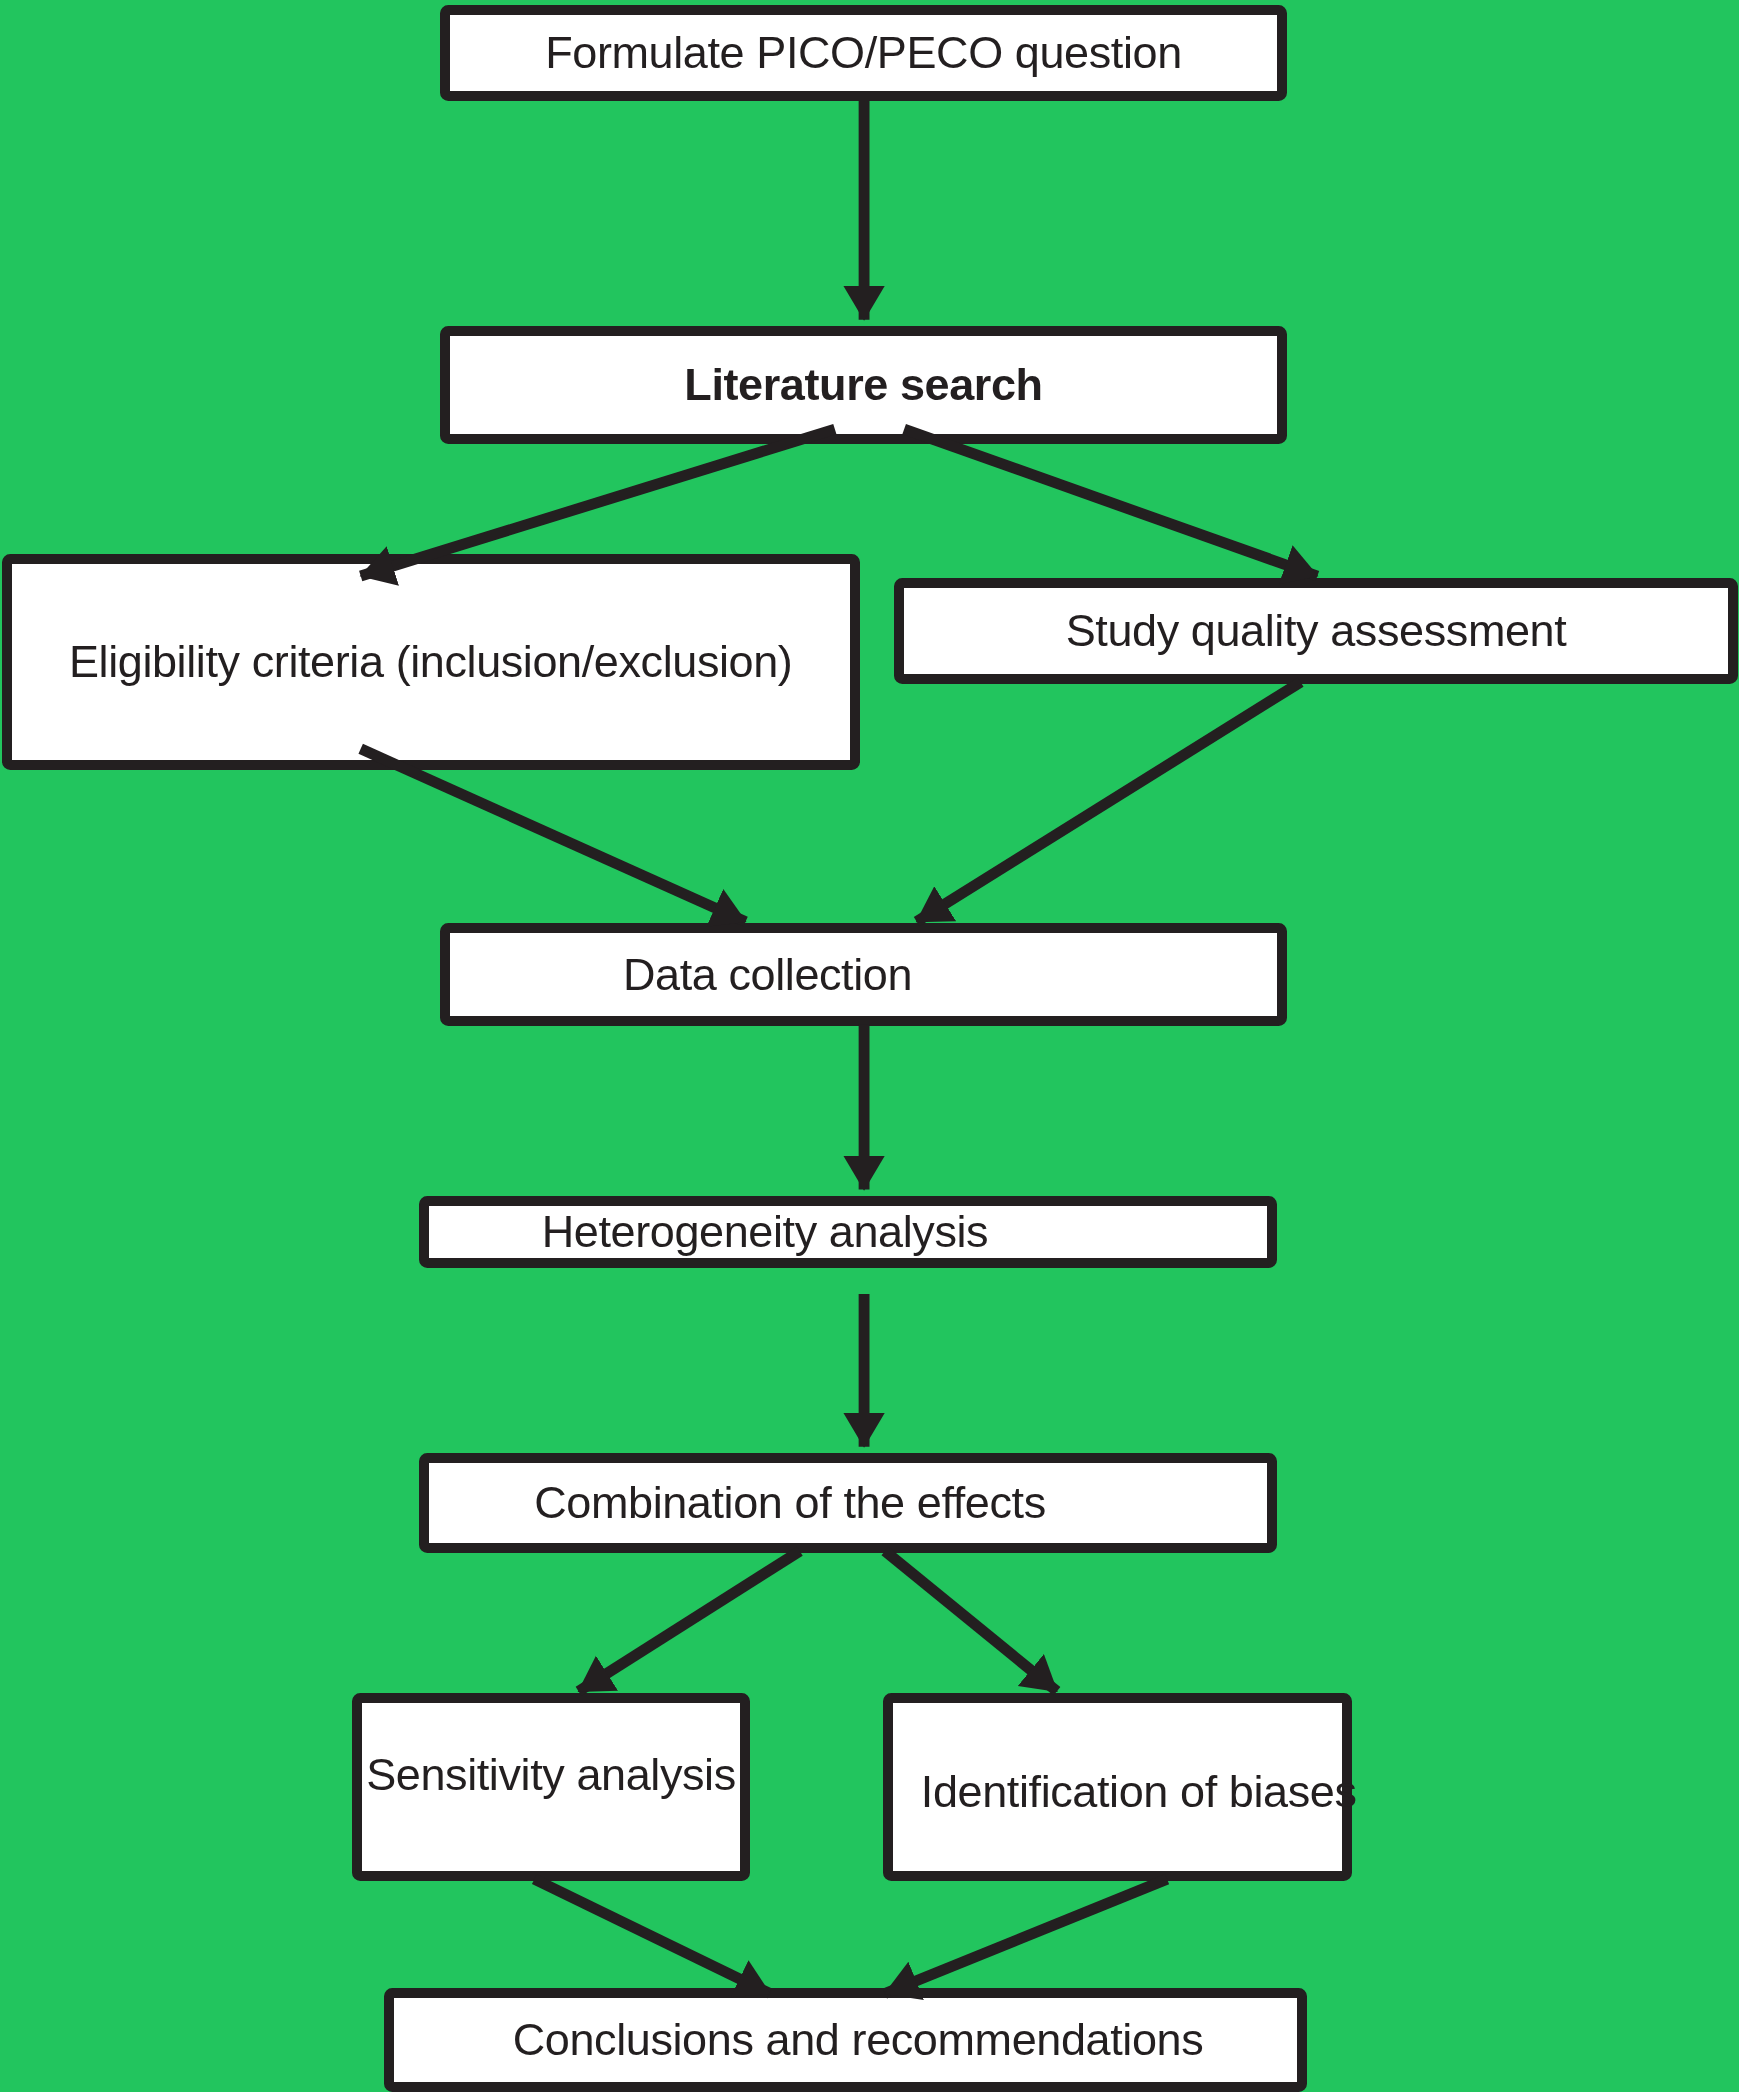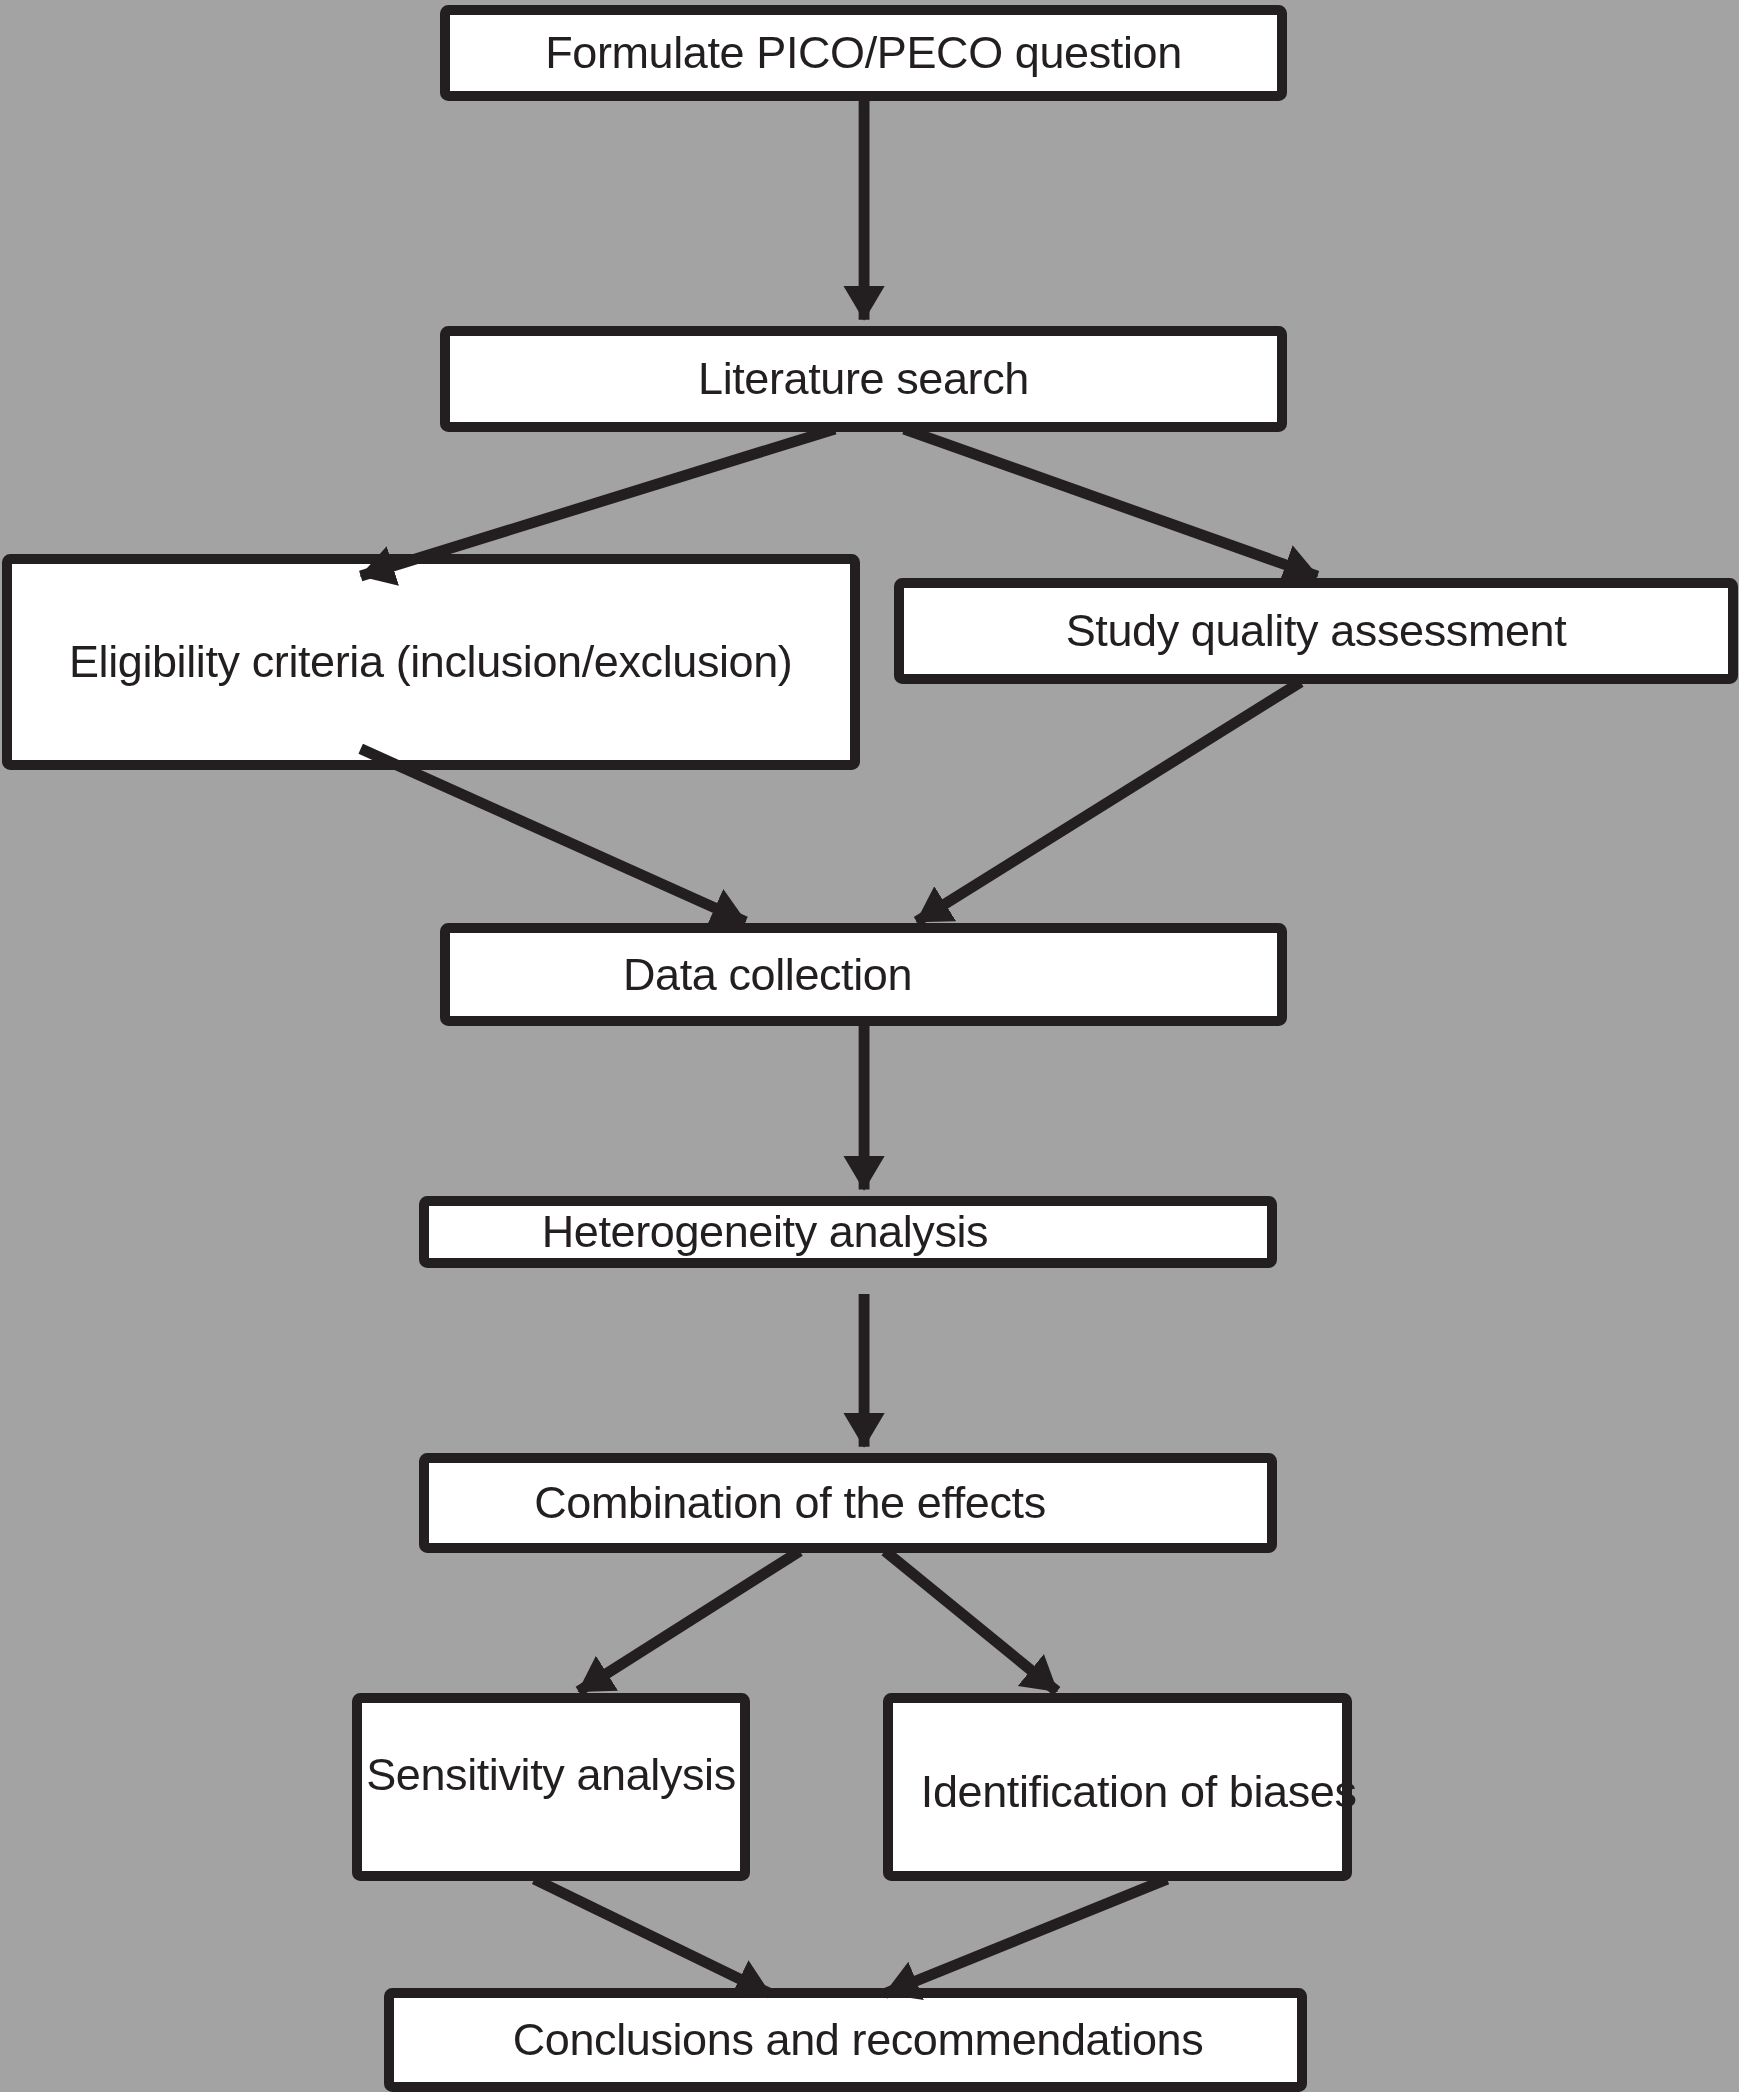--- a/index.html
+++ b/index.html
@@ -4,21 +4,21 @@
 <style>
   html, body {
     margin: 0;
     padding: 0;
     background: #ffffff;
   }
   #figure {
     position: relative;
     width: 1739px;
     height: 2092px;
-    background: #a3a3a3;
+    background: #22c55e;
     font-family: "Liberation Sans", "DejaVu Sans", sans-serif;
     overflow: hidden;
   }
   .node {
     position: absolute;
     box-sizing: border-box;
     border: 10px solid #231f20;
     border-radius: 8.3px;
     background: #ffffff;
     display: flex;
@@ -56,21 +56,21 @@
 </style>
 </head>
 <body>
 
 <div id="figure">
 
   <div class="node" style="left:440px; top:5px;    width:847px; height:96px;">
     <span>Formulate PICO/PECO question</span>
   </div>
 
-  <div class="node" style="left:440px; top:326px;  width:847px; height:106px;">
+  <div class="node" style="left:440px; top:326px;  width:847px; height:118px;font-weight:bold;">
     <span>Literature search</span>
   </div>
 
   <div class="node" style="left:1.7px;   top:554px;  width:858px; height:216px;">
     <span>Eligibility criteria (inclusion/exclusion)</span>
   </div>
 
   <div class="node" style="left:894px;top:578px;  width:844px; height:106px;">
     <span>Study quality assessment</span>
   </div>

